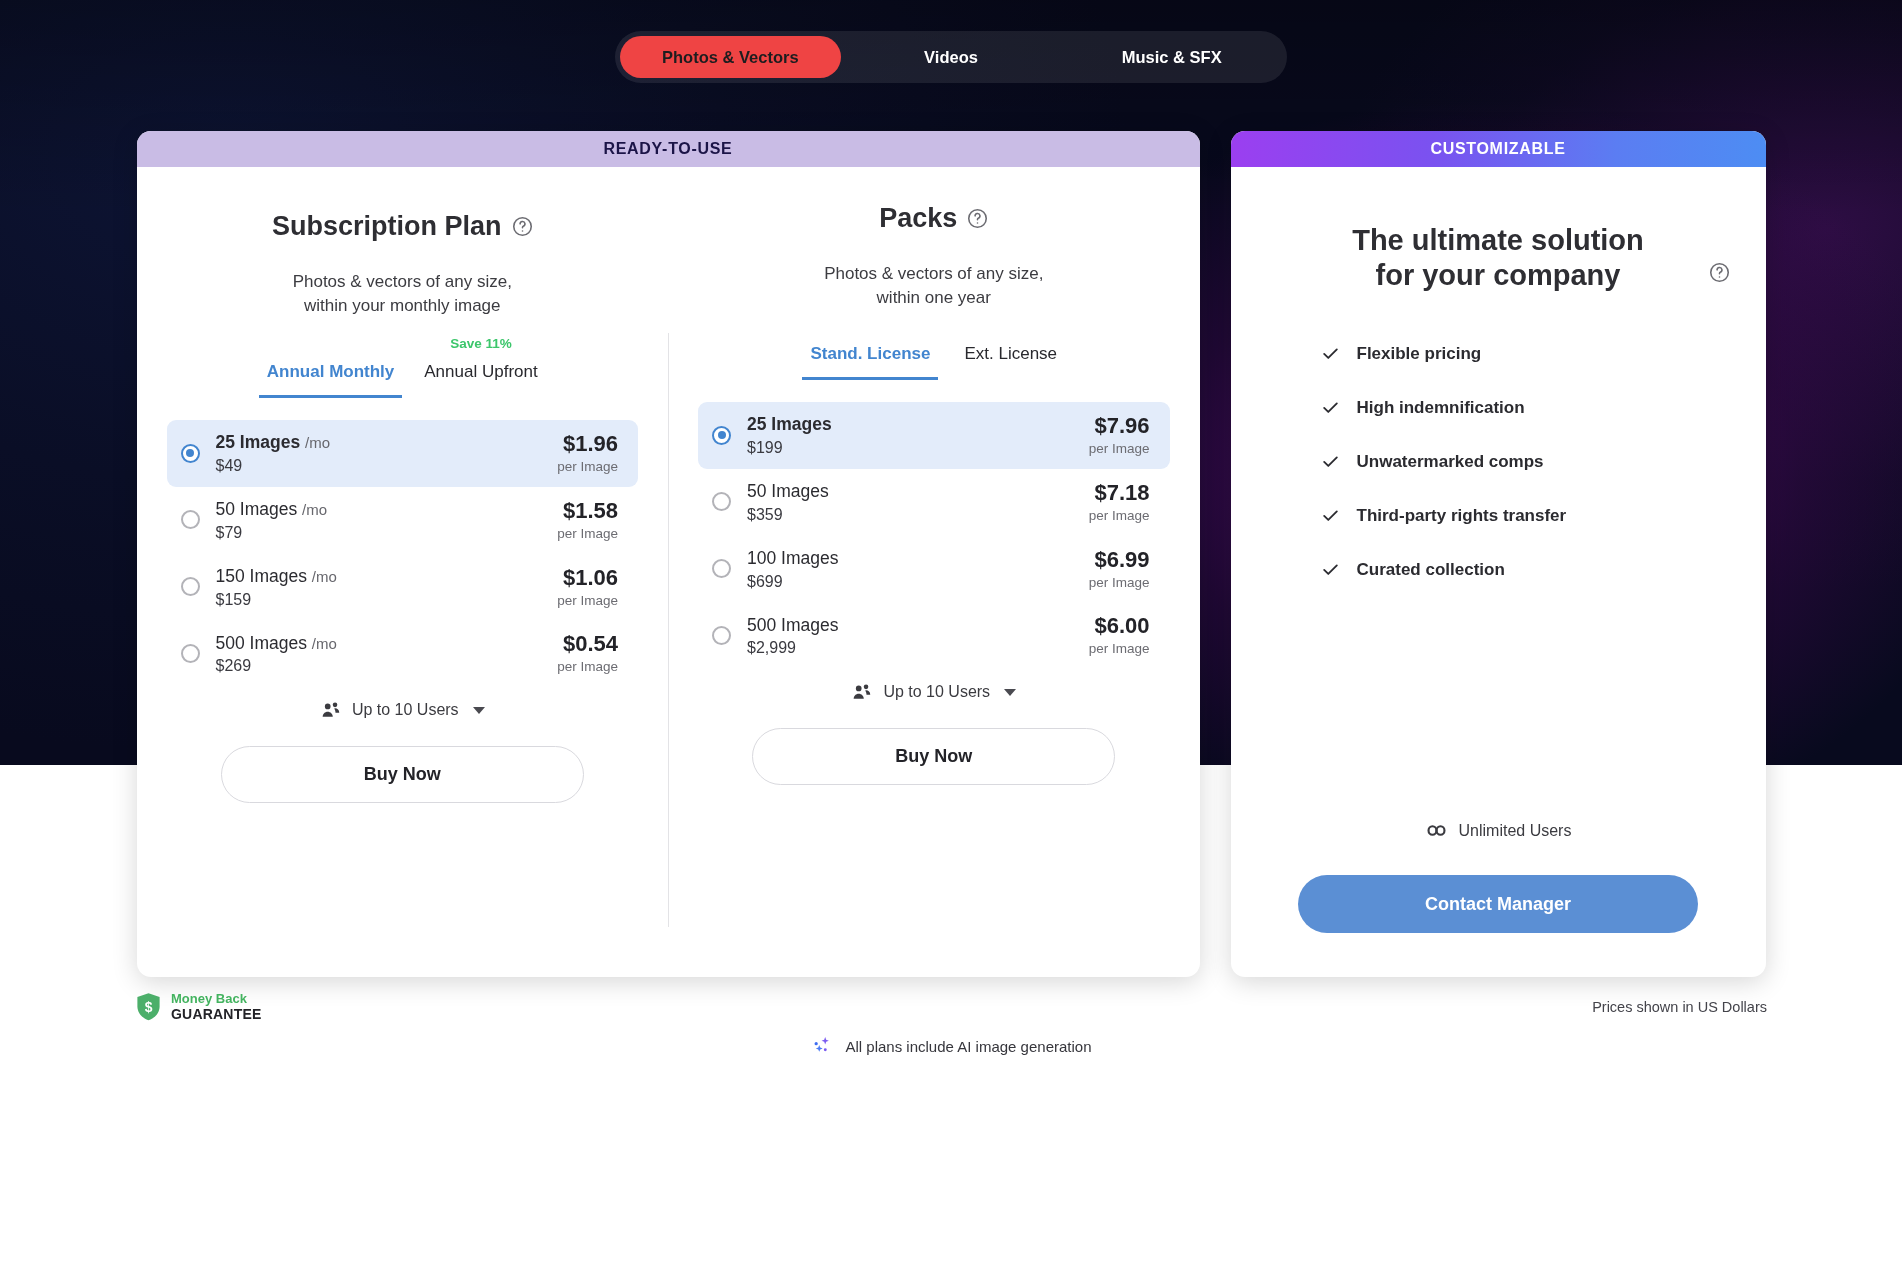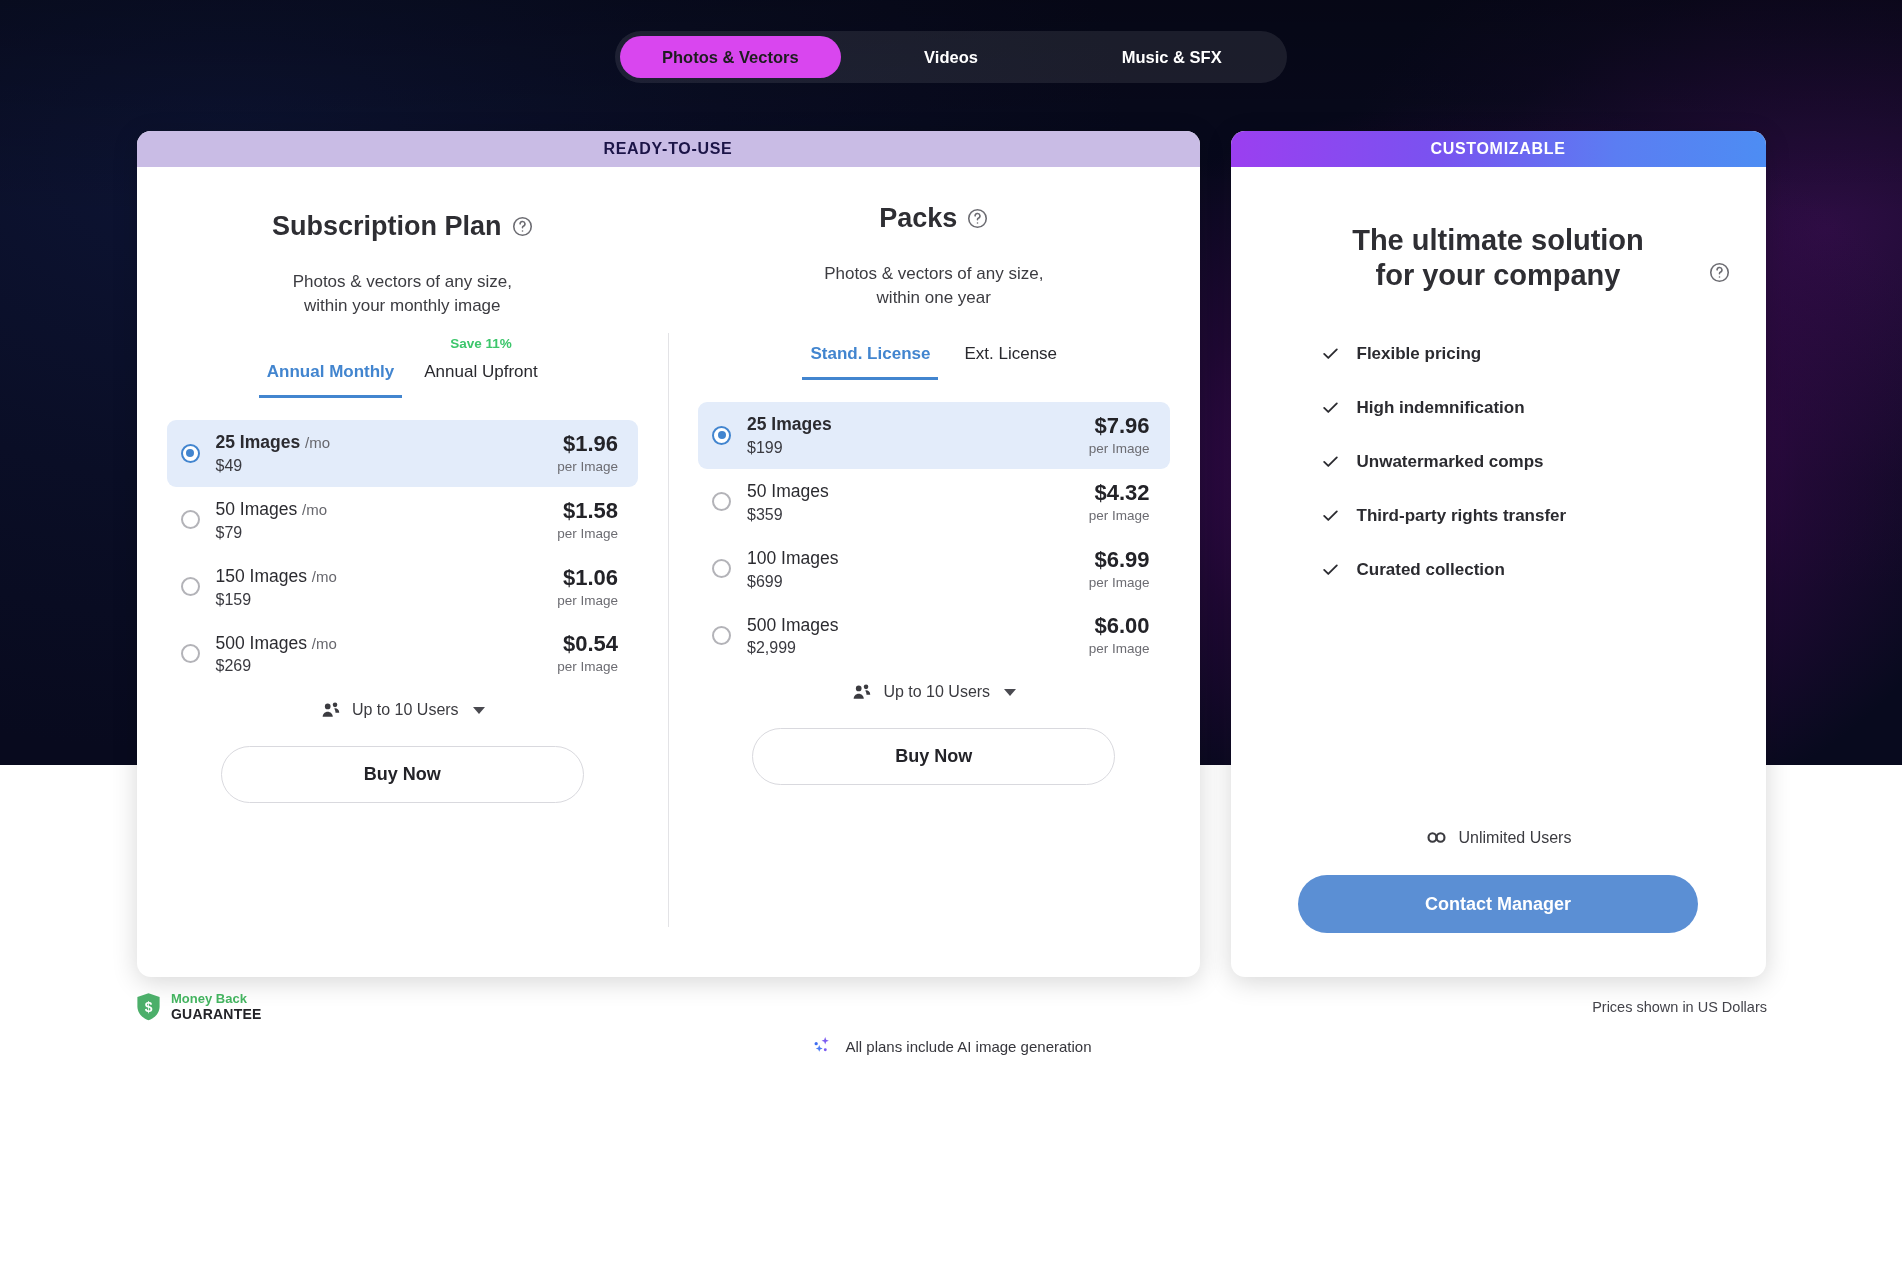--- a/index.html
+++ b/index.html
@@ -66,21 +66,21 @@
     display: flex;
     align-items: center;
     justify-content: center;
     color: #ffffff;
     font-size: 16.5px;
     font-weight: bold;
     cursor: pointer;
     user-select: none;
   }
   .tab-switch-item.active {
-    background: #d946ef;
+    background: #ef4444;
     color: #1d1d1f;
   }
 
   .see-plans {
     margin-top: 31px;
     text-align: center;
     color: #ffffff;
     font-size: 17px;
   }
   .see-plans-label { font-weight: normal; }
@@ -321,21 +321,21 @@
   }
 
   .unlimited-users {
     margin-top: auto;
     display: flex;
     align-items: center;
     justify-content: center;
     gap: 11px;
     font-size: 16px;
     color: #3b3b40;
-    padding-bottom: 26px;
+    padding-bottom: 33px;
   }
   .infinity-icon { width: 23px; height: 23px; flex: none; }
 
   .contact-btn {
     margin: 0 auto 44px;
     width: 400px;
     height: 58px;
     border-radius: 29px;
     background: #5b8fd4;
     display: flex;
@@ -537,21 +537,21 @@
               </span>
             </div>
 
             <div class="opt-row">
               <span class="radio"></span>
               <span class="opt-left">
                 <span class="opt-name"><span>50 Images</span></span>
                 <div class="opt-total">$359</div>
               </span>
               <span class="opt-right">
-                <div class="opt-unit">$4.32</div>
+                <div class="opt-unit">$7.18</div>
                 <div class="opt-unit-label">per Image</div>
               </span>
             </div>
 
             <div class="opt-row">
               <span class="radio"></span>
               <span class="opt-left">
                 <span class="opt-name"><span>100 Images</span></span>
                 <div class="opt-total">$699</div>
               </span>

